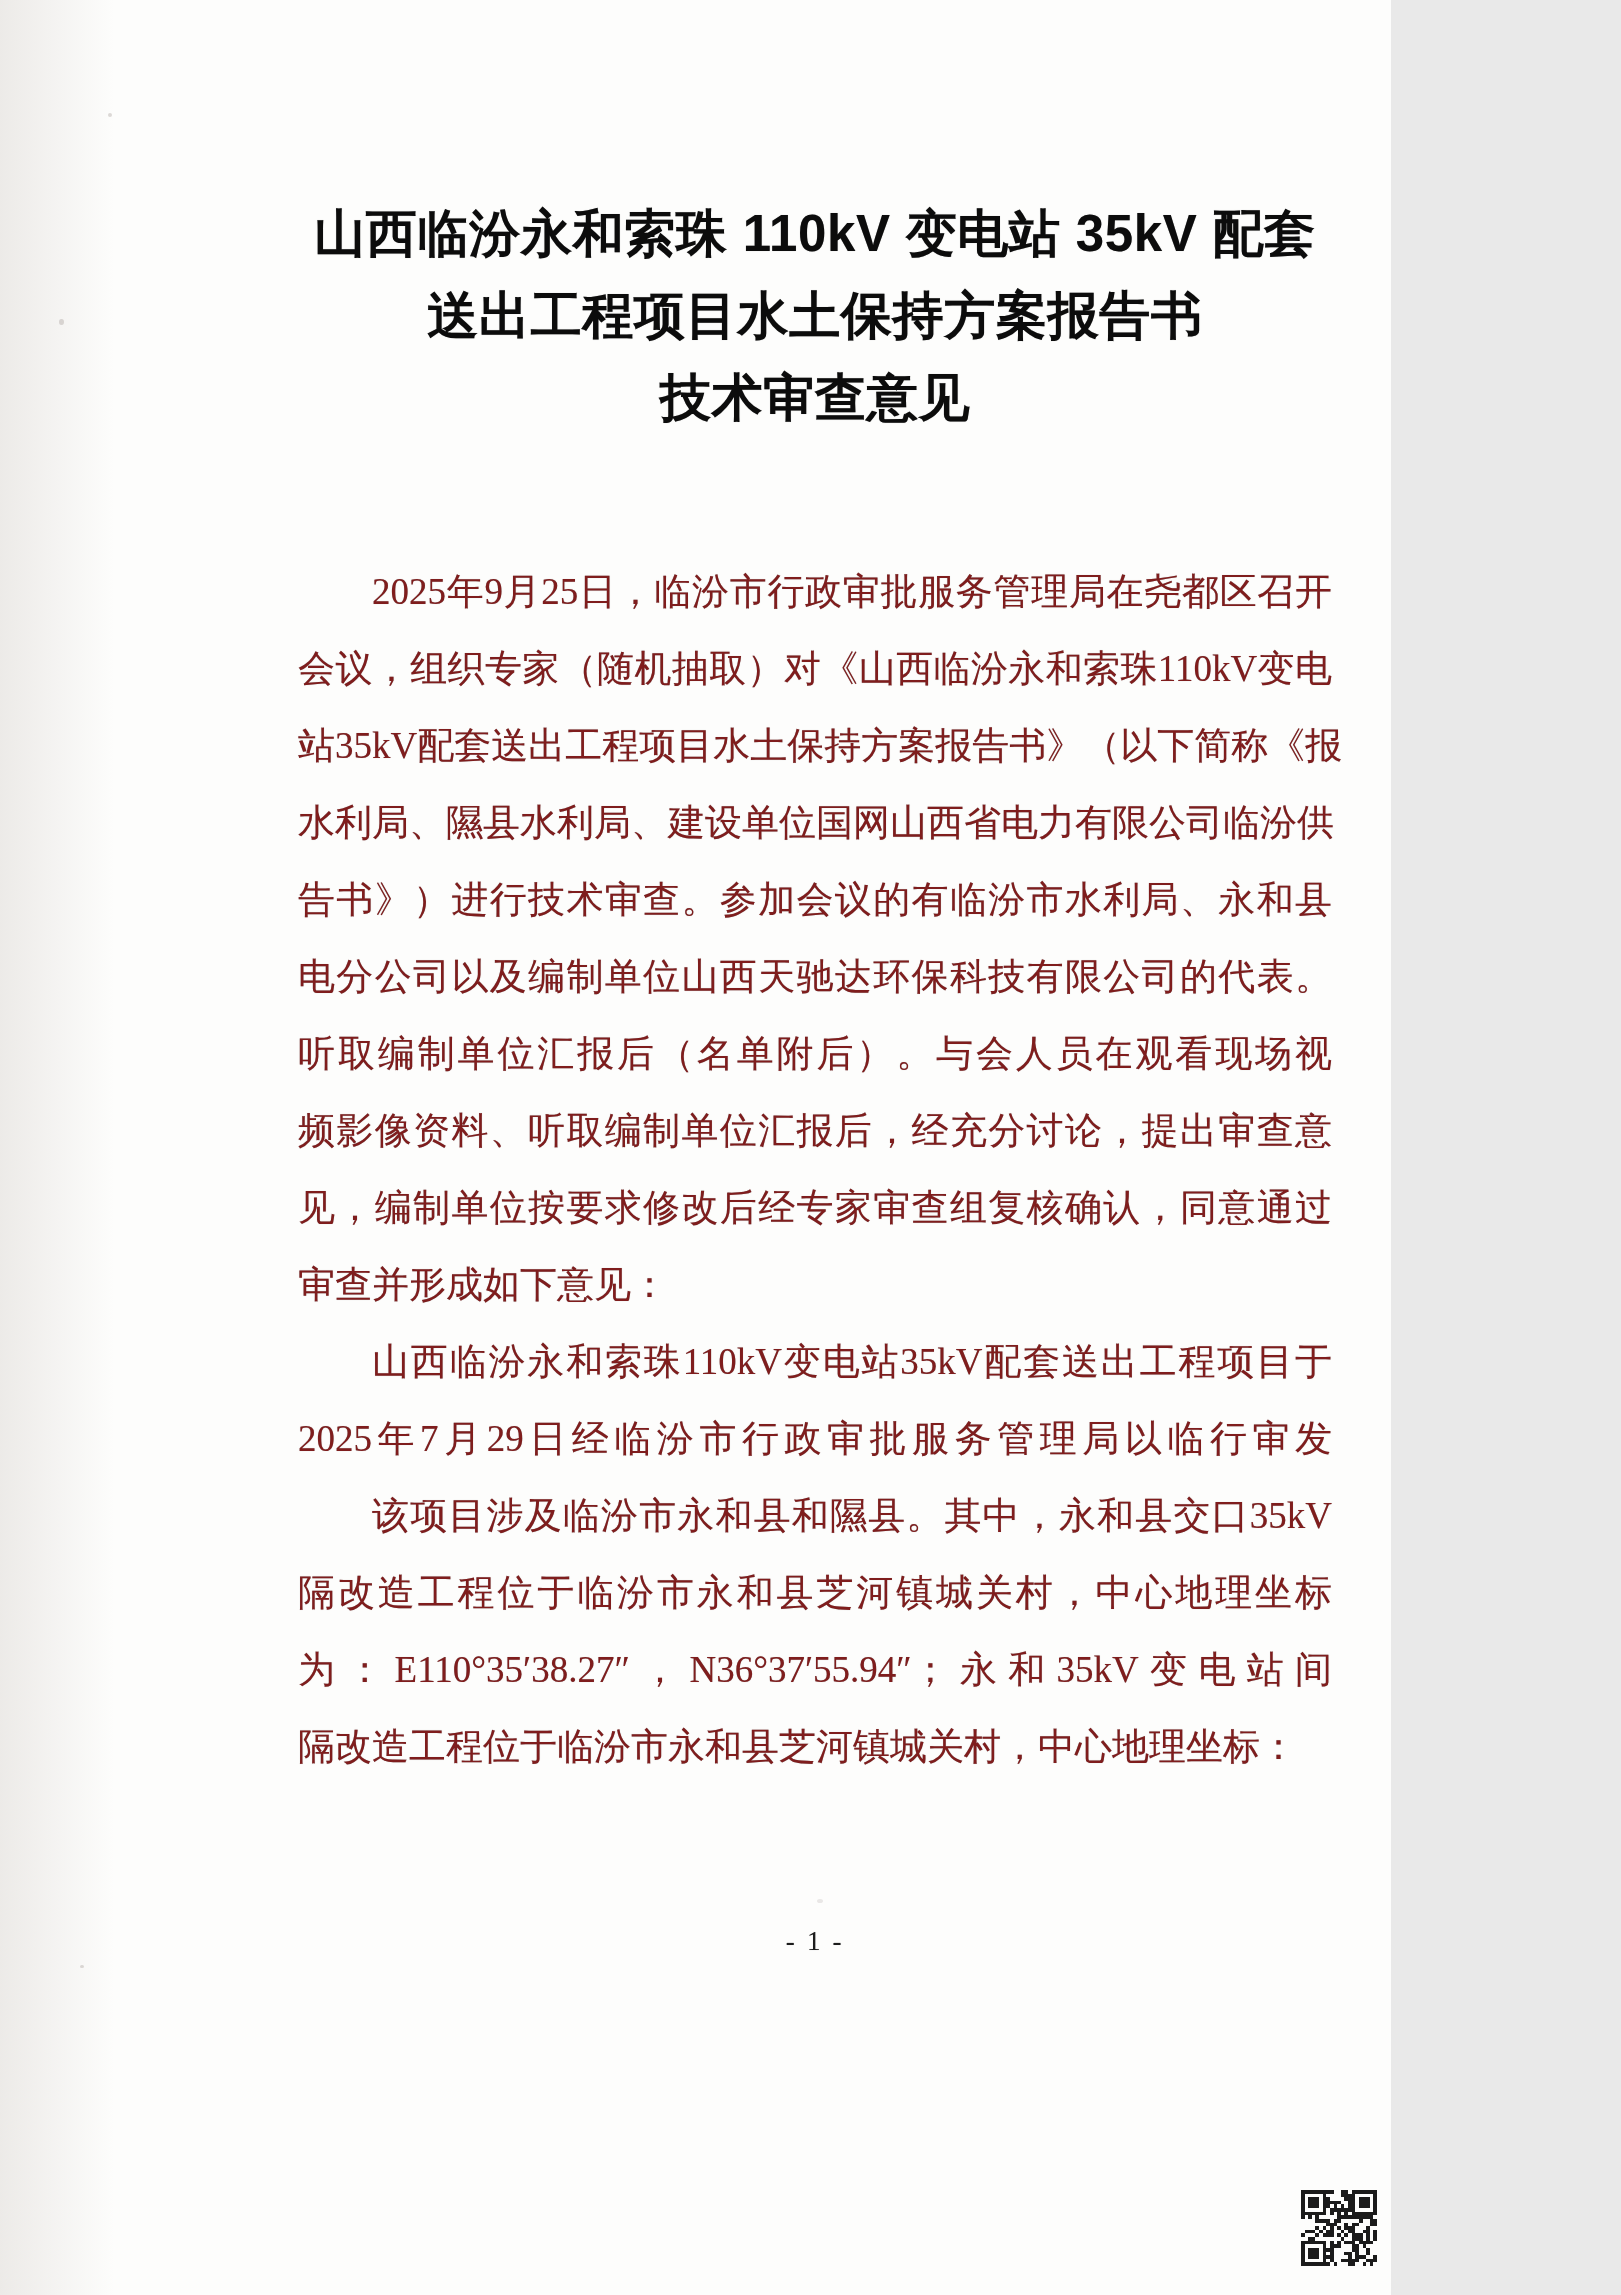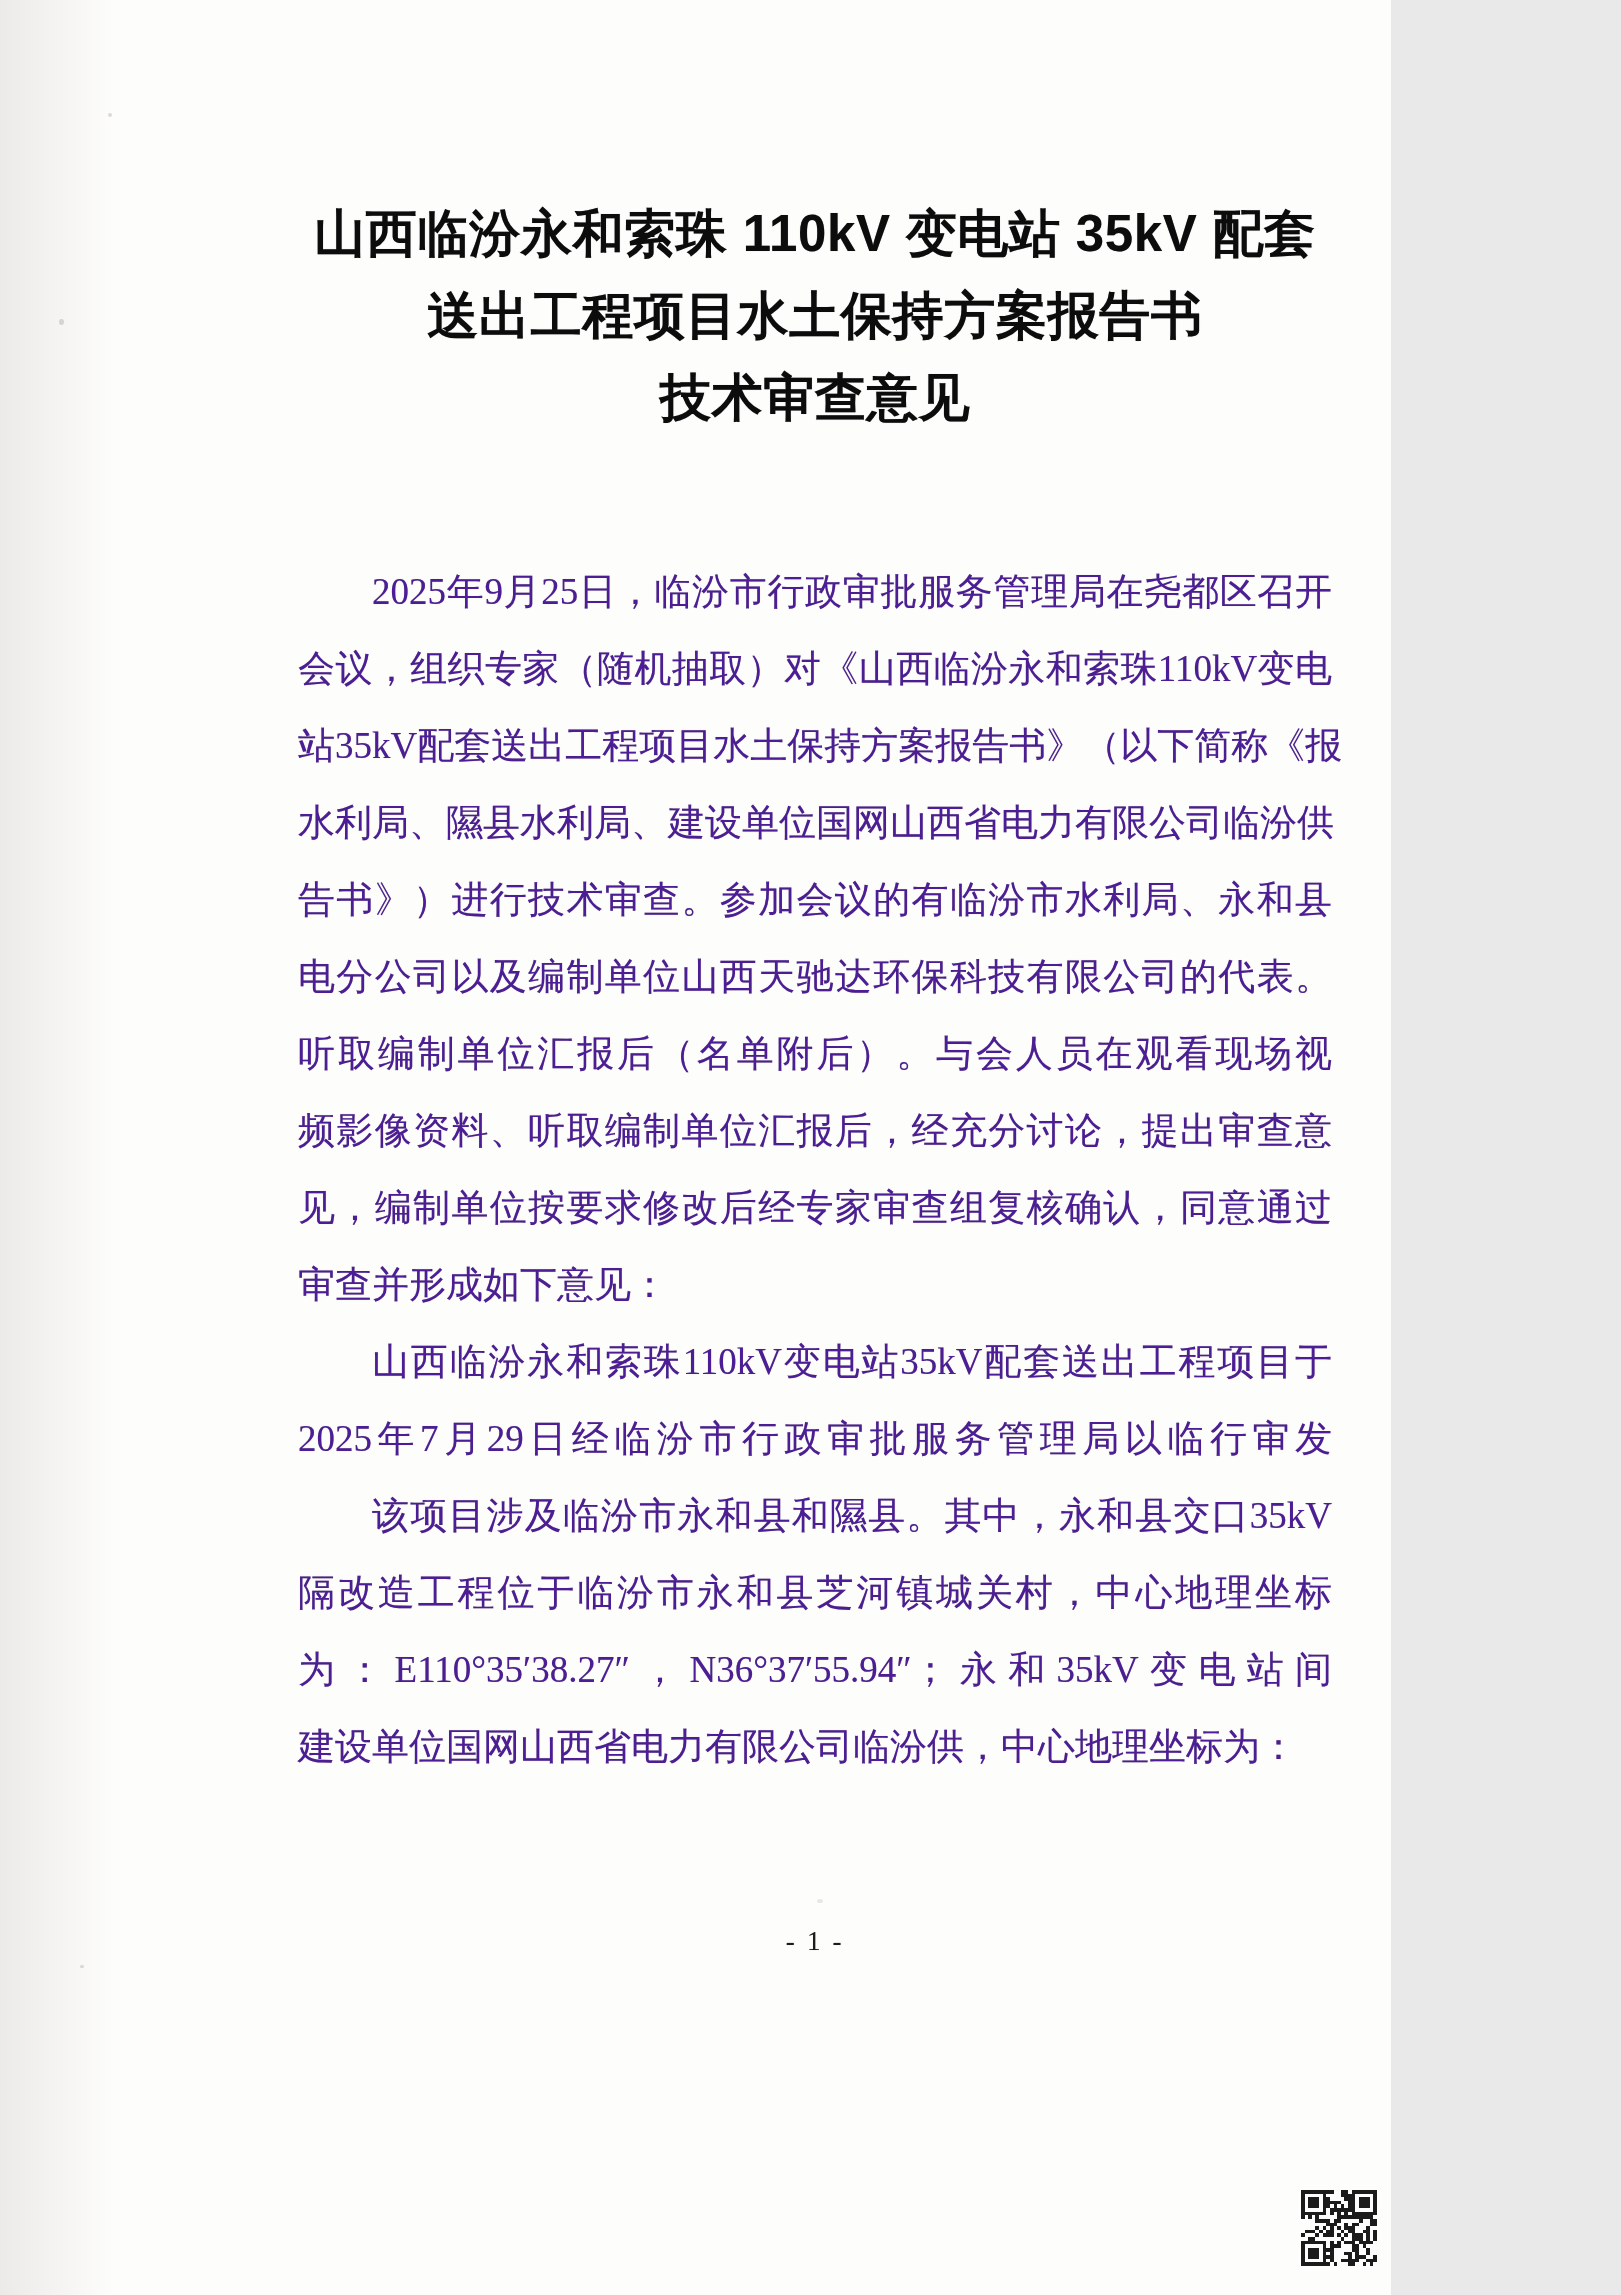--- a/index.html
+++ b/index.html
@@ -28,21 +28,21 @@
     font-size:51px;line-height:82px;
     color:#0c0c0c;
     letter-spacing:0.7px;
     text-shadow:0 0 0.7px rgba(10,10,10,0.45);
   }
 
   
   .body-text{
     position:absolute;left:298px;top:553px;width:1034px;
     font-size:37px;line-height:77px;
-    color:#4c1d95;
+    color:#7f1d1d;
     text-shadow:0 0 0.7px rgba(16,16,16,0.40);
   }
   .body-text .line{
     text-align:justify;
     text-align-last:justify;
     white-space:nowrap;
   }
   .body-text .line.first{text-indent:2em;}
   .body-text .line.plast{text-align-last:left;}
 
@@ -120,21 +120,21 @@
       <div class="line">电分公司以及编制单位山西天驰达环保科技有限公司的代表。</div>
       <div class="line">听取编制单位汇报后（名单附后）。与会人员在观看现场视</div>
       <div class="line">频影像资料、听取编制单位汇报后，经充分讨论，提出审查意</div>
       <div class="line">见，编制单位按要求修改后经专家审查组复核确认，同意通过</div>
       <div class="line plast">审查并形成如下意见：</div>
       <div class="line first">山西临汾永和索珠110kV变电站35kV配套送出工程项目于</div>
       <div class="line">2025年7月29日经临汾市行政审批服务管理局以临行审发</div>
       <div class="line first">该项目涉及临汾市永和县和隰县。其中，永和县交口35kV</div>
       <div class="line">隔改造工程位于临汾市永和县芝河镇城关村，中心地理坐标</div>
       <div class="line">为：E110°35′38.27″，N36°37′55.94″；永和35kV变电站间</div>
-      <div class="line plast">建设单位国网山西省电力有限公司临汾供，中心地理坐标为：</div>
+      <div class="line plast">隔改造工程位于临汾市永和县芝河镇城关村，中心地理坐标：</div>
     </div>
 
   <div class="pagenum">- 1 -</div>
 
   <div class="brand">
     <div class="qr">
       <svg id="qr-svg" width="76" height="76" viewBox="0 0 21 21" shape-rendering="crispEdges">
           <rect x="7" y="0" width="1" height="1" fill="#1b1b1b"></rect>
           <rect x="8" y="0" width="1" height="1" fill="#1b1b1b"></rect>
           <rect x="11" y="0" width="1" height="1" fill="#1b1b1b"></rect>

